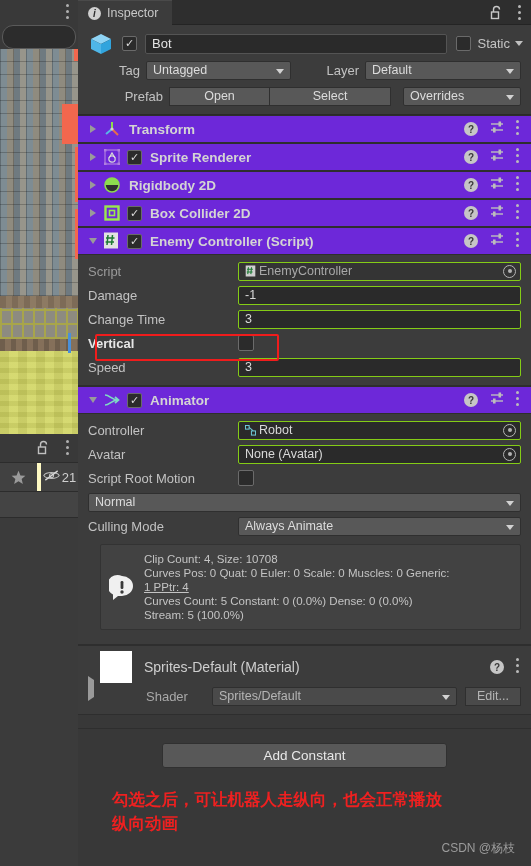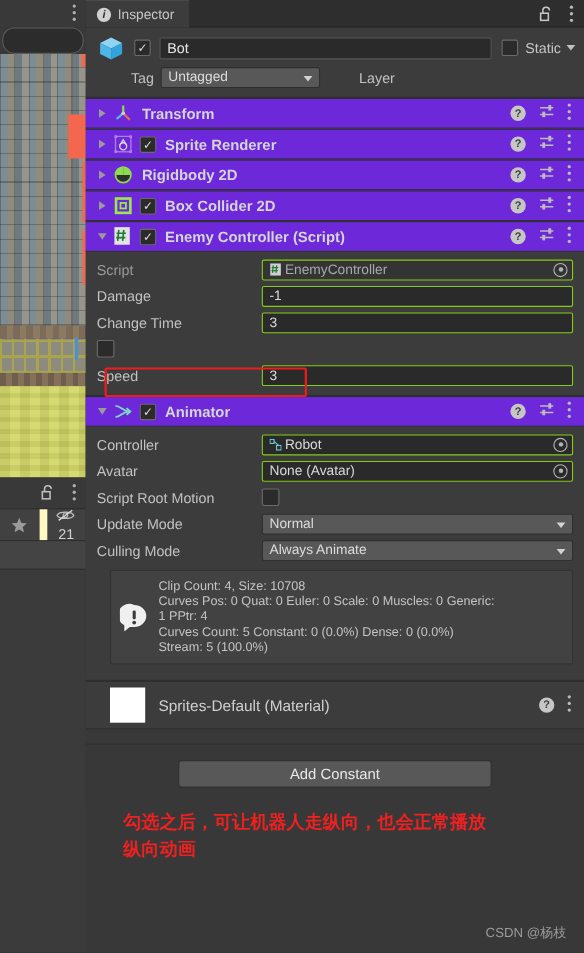--- a/index.html
+++ b/index.html
@@ -45,21 +45,21 @@
       repeating-linear-gradient(90deg, rgba(0,0,0,.06) 0 9px, rgba(255,255,255,.04) 9px 18px);
   }
   .red-block { position:absolute; background:#f2674e; }
   .scene-bottombar { position:absolute; left:0; top:434px; width:78px; height:28px; background:#393939; }
   .sb-lock { position:absolute; right:28px; top:6px; }
   .sb-dots { position:absolute; right:8px; top:6px; width:4px; height:15px; }
   .sb-dots i { display:block; width:3px; height:3px; border-radius:50%; background:#b0b0b0; margin-bottom:3px; }
   .scene-toolrow { position:absolute; left:0; top:462px; width:78px; height:30px;
      background:#414141; border-top:1px solid #2c2c2c; border-bottom:1px solid #2c2c2c; display:flex; }
   .scene-toolrow .cell { flex:1; display:flex; align-items:center; justify-content:center; color:#b4b4b4; font-size:14px; }
-  .scene-toolrow .cell + .cell { border-left:7px solid #fef9c3;flex-direction:column; }
+  .scene-toolrow .cell + .cell { border-left:4px solid #fef9c3; }
   .scene-lower { position:absolute; left:0; top:492px; width:78px; height:374px; background:#3b3b3b; }
   .scene-lower-hdr { position:absolute; left:0; top:0; width:78px; height:26px; background:#444; border-bottom:1px solid #2c2c2c; }
 
   
   .inspector { position:absolute; left:78px; top:0; width:453px; height:866px; background:#383838; }
   .tabbar { position:relative; height:25px; background:#2e2e2e; border-bottom:1px solid #242424; }
   .tab { position:absolute; left:0; top:0; height:25px; padding:0 14px 0 10px; background:#3c3c3c;
     display:flex; align-items:center; gap:6px; color:#c8c8c8; font-size:12.5px; border-top:1px solid #4a4a4a;}
   .tab .info-i { width:13px; height:13px; border-radius:50%; background:#d0d0d0; color:#2e2e2e;
     font-size:10px; font-weight:bold; display:flex; align-items:center; justify-content:center; font-style:italic;}
@@ -242,22 +242,35 @@
         <span class="tri-dn"></span>
       </div>
 
       <div class="row-tag">
         <span class="lbl-r" style="width:52px;flex:0 0 52px;">Tag</span>
         <span class="dd" style="width:145px;margin-left:6px;">
           <span>Untagged</span>
             <span class="arw"></span>
         </span>
         <span class="lbl-r" style="width:58px;flex:0 0 58px;margin-left:10px;">Layer</span>
-      </div>
-
+        <span class="dd" style="flex:1;margin-left:6px;margin-right:10px;">
+          <span>Default</span>
+            <span class="arw"></span>
+        </span>
+      </div>
+
+      <div class="row-tag">
+        <span class="lbl-r" style="width:75px;flex:0 0 75px;">Prefab</span>
+        <span class="btn-g" style="width:100px;margin-left:6px;border-right:none;">Open</span>
+        <span class="btn-g" style="width:122px;">Select</span>
+        <span class="dd" style="flex:1;margin-left:12px;margin-right:10px;">
+          <span>Overrides</span>
+            <span class="arw"></span>
+        </span>
+      </div>
     </div>
 
     <div>
 
       <div class="comp-hdr">
         <span class="foldout">
             <span class="tri-r"></span>
           </span>
         <span class="cicon">
           <svg width="18" height="18" viewBox="0 0 18 18">
@@ -434,20 +447,21 @@
         <span class="pfield">-1</span>
       </div>
 
       <div class="prow">
         <span class="plabel">Change Time</span>
         <span class="pfield">3</span>
       </div>
 
       <div class="prow" style="position:relative;">
         <span class="ovr-bar" style="left:-10px;top:2px;height:20px;"></span>
+        <span class="plabel bold">Vertical</span>
         <span class="pchk"></span>
       </div>
 
       <div class="prow">
         <span class="plabel">Speed</span>
         <span class="pfield">3</span>
       </div>
     </div>
 
     <div class="comp-hdr">
@@ -504,21 +518,20 @@
           <span class="objsel"></span>
         </span>
       </div>
 
       <div class="prow">
         <span class="plabel">Script Root Motion</span>
         <span class="pchk"></span>
       </div>
 
       <div class="prow">
-        <span class="plabel">Update Mode</span>
         <span class="dd pdd">
           <span>Normal</span>
             <span class="arw"></span>
         </span>
       </div>
 
       <div class="prow">
         <span class="plabel">Culling Mode</span>
         <span class="dd pdd">
           <span>Always Animate</span>
@@ -530,40 +543,49 @@
         <span class="warn-ico">
           <svg width="26" height="26" viewBox="0 0 26 26">
             <path d="M13 2 a11 10 0 0 1 0 20 h-4 l-5 4 v-5.6 A10 10 0 0 1 13 2 z" fill="#f0f0f0"></path>
             <rect x="11.6" y="7" width="2.8" height="8" rx="1.2" fill="#3a3a3a"></rect>
             <circle cx="13" cy="18" r="1.7" fill="#3a3a3a"></circle>
           </svg>
         </span>
         <span class="infotext">
           <span style="display:block;">Clip Count: 4, Size: 10708</span>
           <span style="display:block;">Curves Pos: 0 Quat: 0 Euler: 0 Scale: 0 Muscles: 0 Generic:</span>
-          <span style="display:block;">1 PPtr: 4</span>
+          <span style="display:block;text-decoration:underline;">1 PPtr: 4</span>
           <span style="display:block;">Curves Count: 5 Constant: 0 (0.0%) Dense: 0 (0.0%)</span>
           <span style="display:block;">Stream: 5 (100.0%)</span>
         </span>
       </div>
     </div>
 
     <div class="mat-block">
       <div class="mat-row1">
         <span class="mat-sw"></span>
         <span class="mat-title">Sprites-Default (Material)</span>
         <span class="hdr-icons">
           <span class="help-ico">?</span>
           <span class="kebab2">
               <i></i>
               <i></i>
               <i></i>
             </span>
         </span>
       </div>
+      <div class="mat-row2">
+        <span class="mat-foldout"><span class="tri-r"></span></span>
+        <span style="width:60px;flex:0 0 60px;margin-left:60px;color:#a8a8a8;font-size:13px;">Shader</span>
+        <span class="dd" style="flex:1;margin-left:6px;background:#4a4a4a;color:#b5b5b5;">
+          <span>Sprites/Default</span>
+            <span class="arw"></span>
+        </span>
+        <span class="btn-g" style="width:56px;margin-left:8px;margin-right:10px;background:#4a4a4a;color:#b5b5b5;">Edit...</span>
+      </div>
     </div>
 
     <div class="spacer-strip"></div>
 
     <div class="addcomp-area">
       <span class="addcomp">Add Constant</span>
     </div>
 
     <div class="annot">
       <div class="annot-line">勾选之后，可让机器人走纵向，也会正常播放</div>

